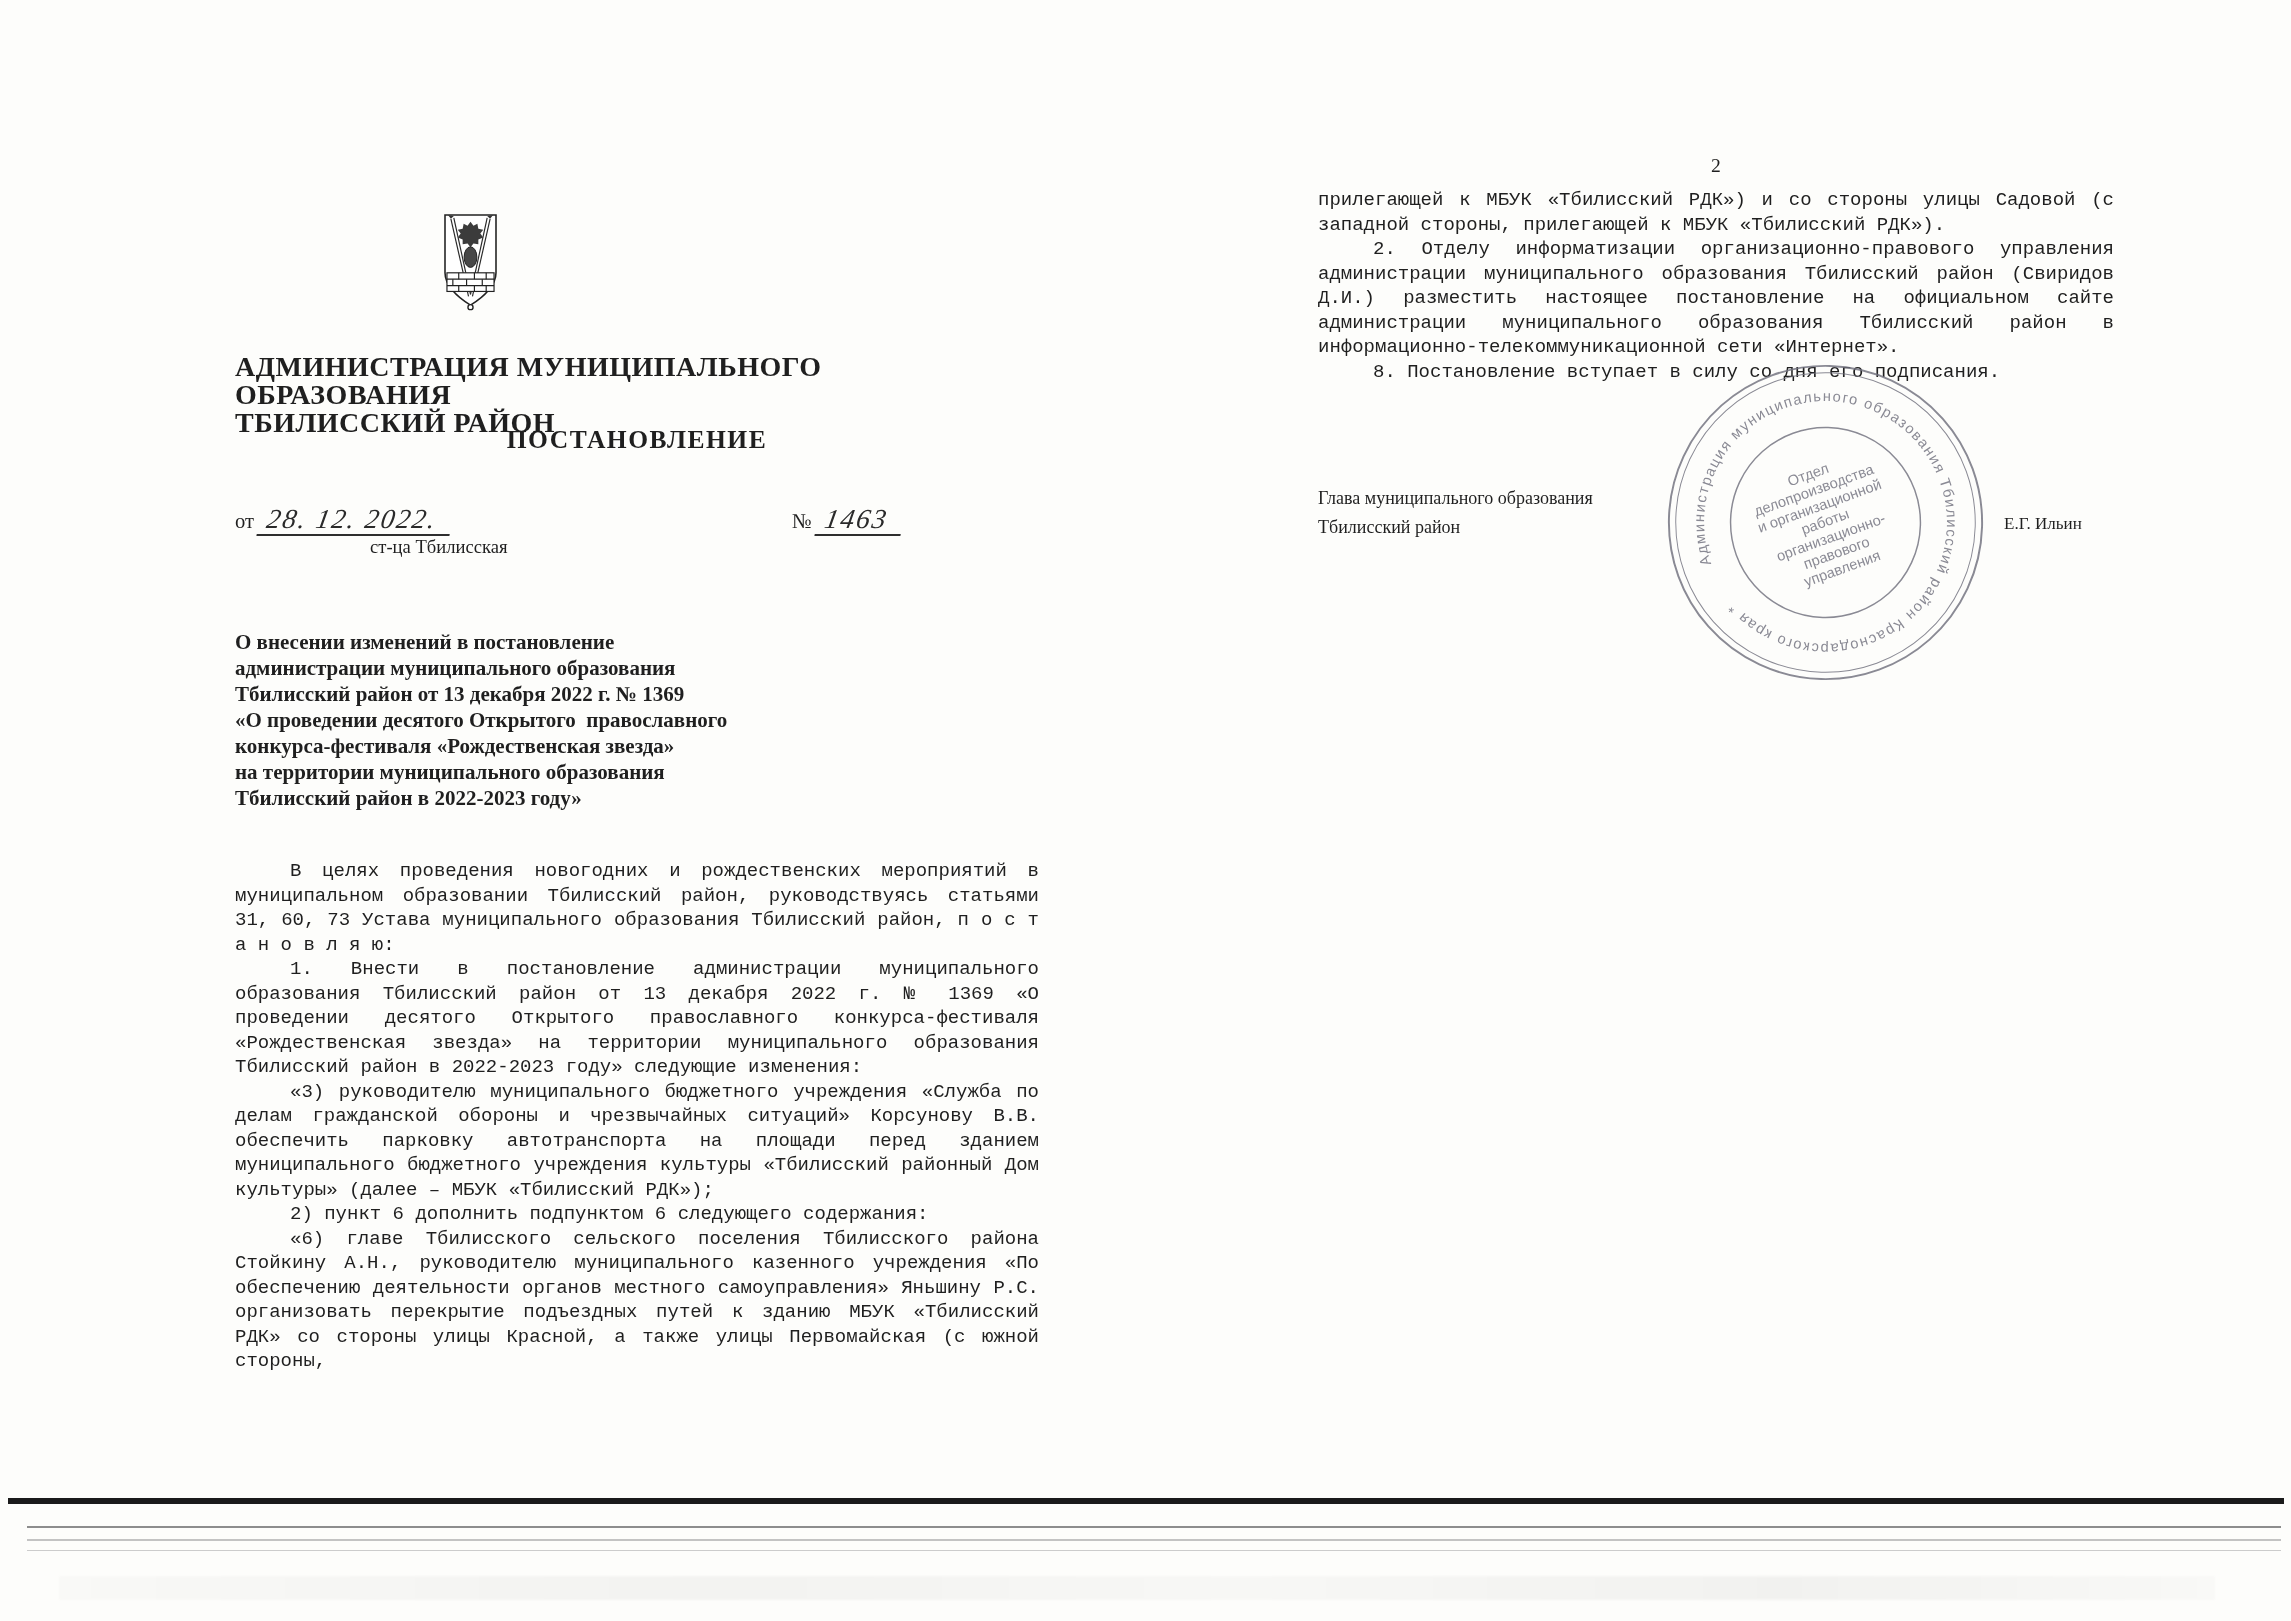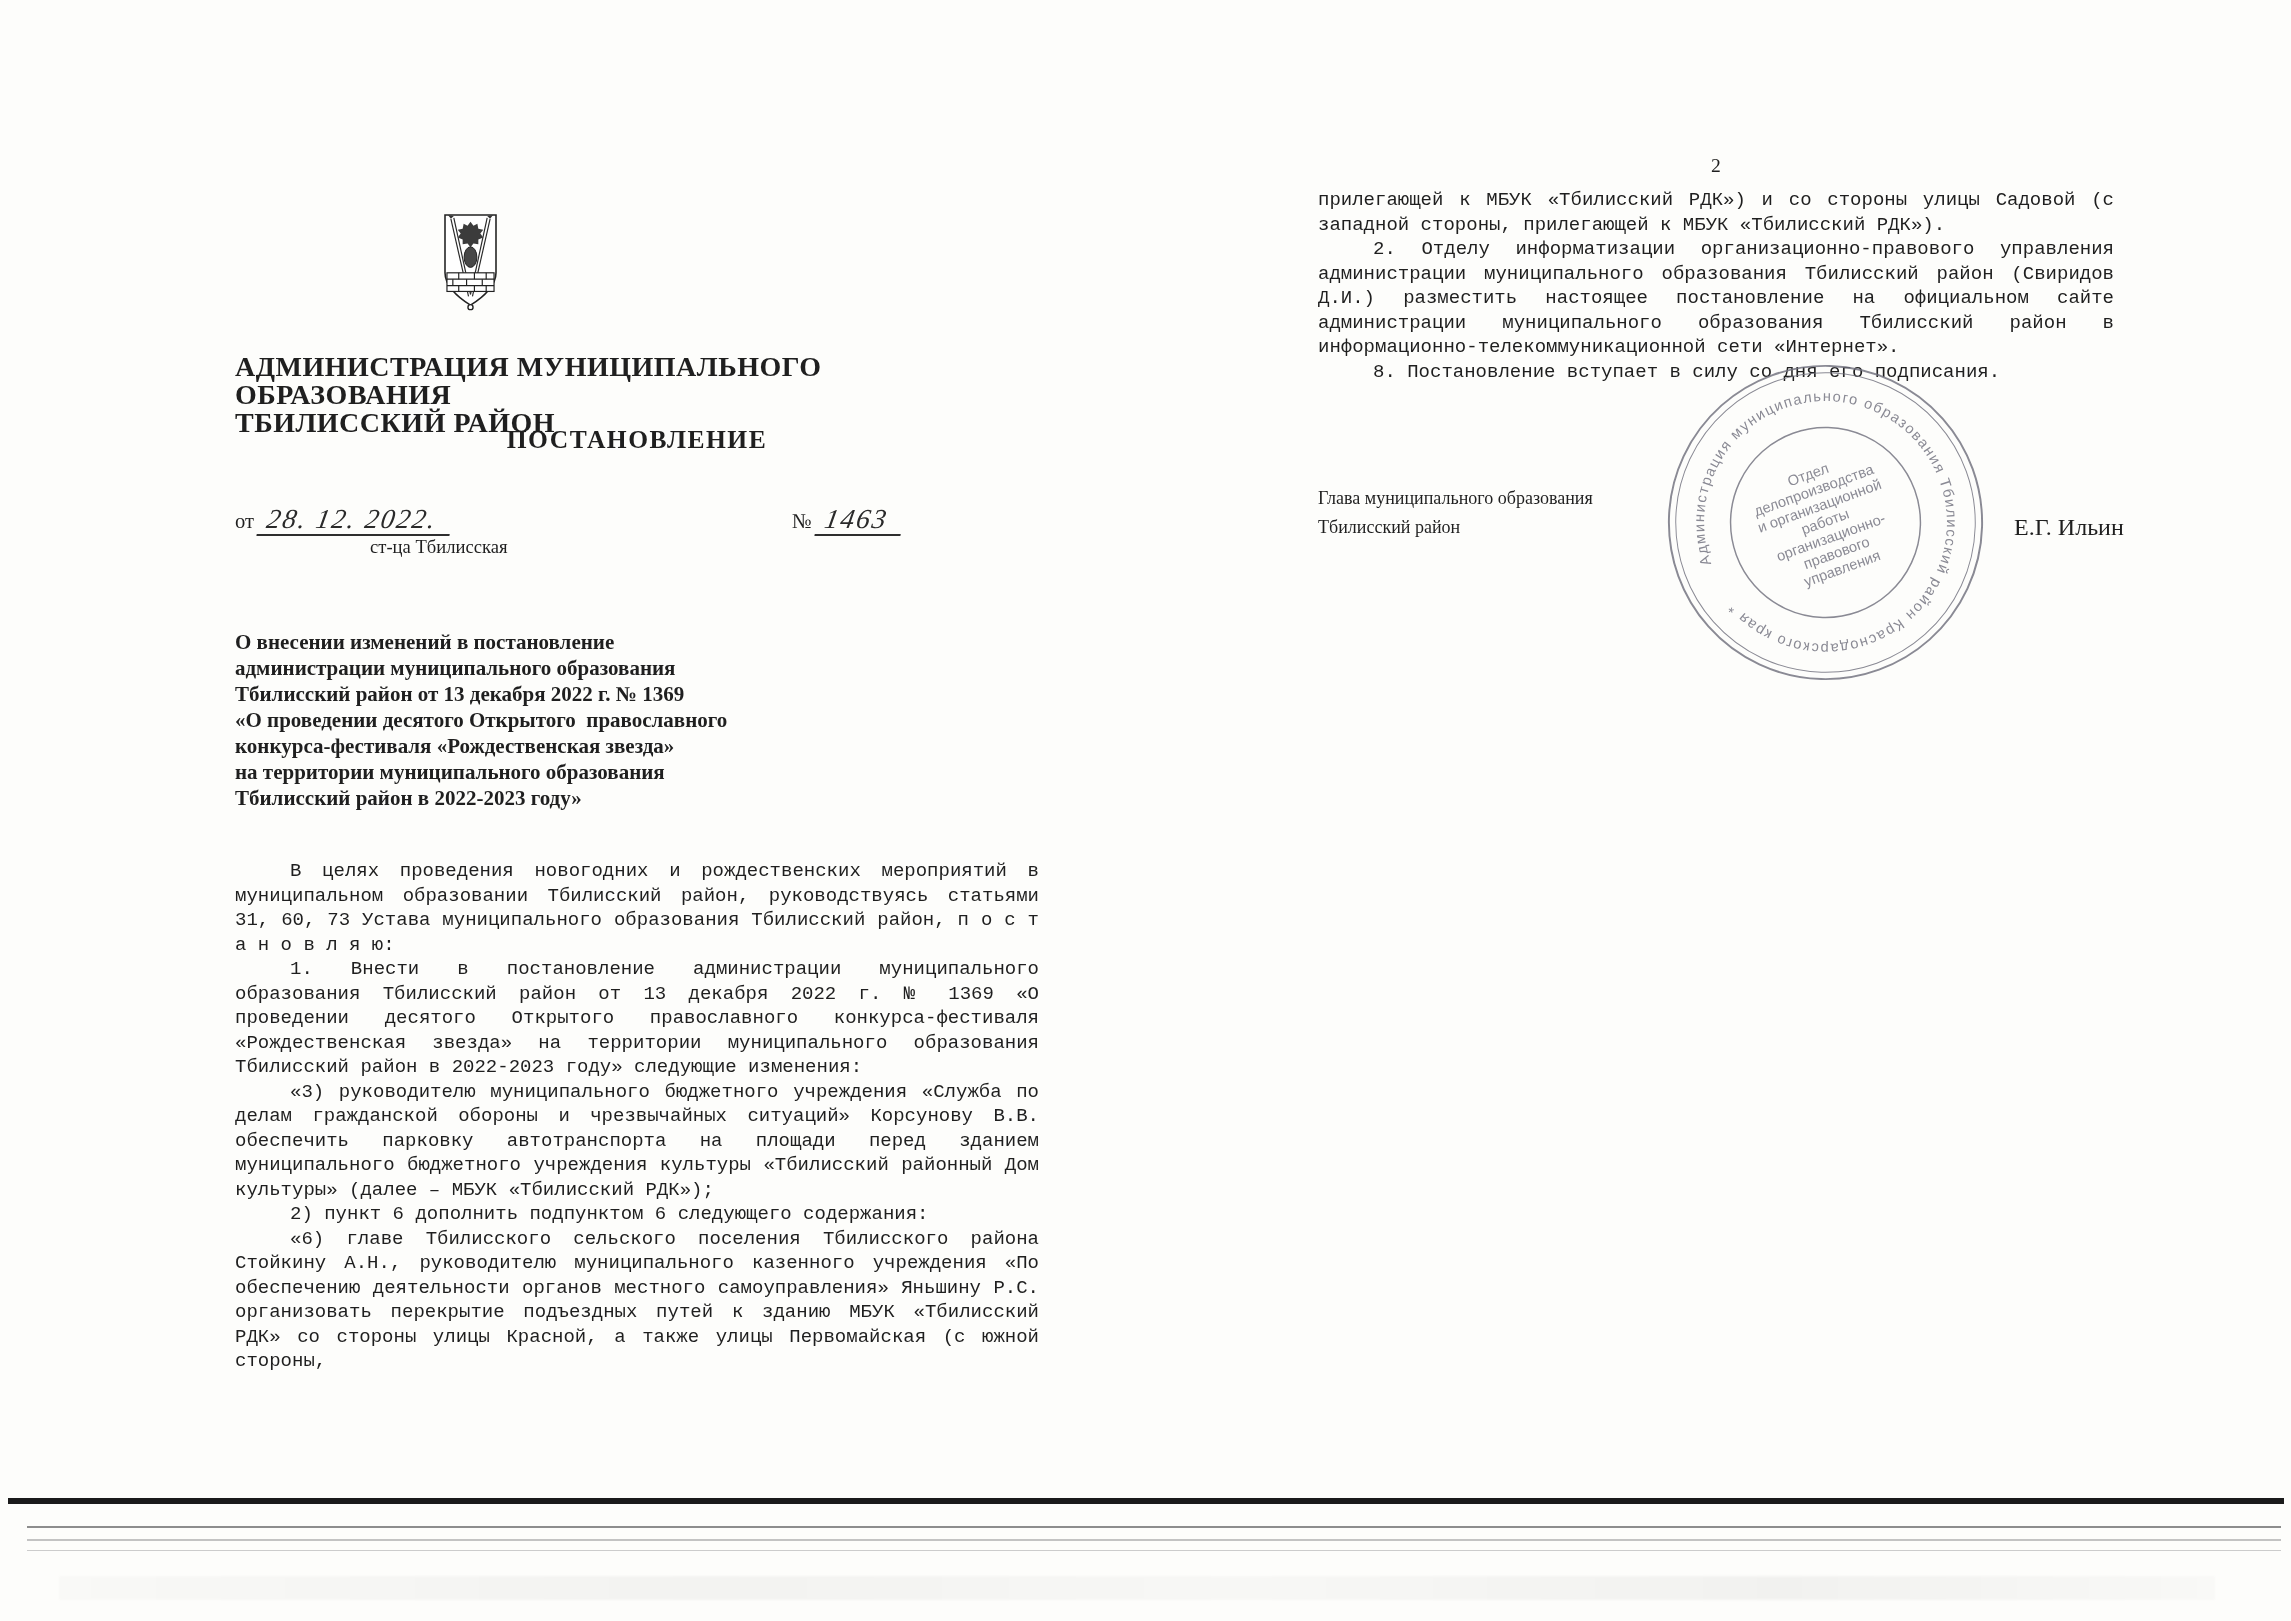--- a/index.html
+++ b/index.html
@@ -29,21 +29,21 @@
   .doc-title div{white-space:pre;}
   .body-col{width:804px; font-size:19px; line-height:24.5px; text-align:justify;font-family:Liberation Mono, monospace;}
   .body-col p{margin:0; text-indent:55px;}
   .body-col p.no-indent{text-indent:0;}
   .body-col p.force-justify{text-align-last:justify;}
   .p1-body{left:235px; top:859px;}
   
   .page-number{left:1318px; top:155px; width:796px; text-align:center; font-size:19.6px;}
   .p2-body{left:1318px; top:188px; width:796px;}
   .sig-block{left:1318px; top:484px; font-size:18px; line-height:29px;}
-  .sig-name{left:2004px; top:514px; font-size:24px;margin-left:10px;}
+  .sig-name{left:2004px; top:514px; font-size:17px;}
   .stamp{left:1664px; top:361px; width:323px; height:323px;
     transform:rotate(-20deg); opacity:.82;}
   .stamp text{font-family:"Liberation Sans", sans-serif; fill:var(--stamp);}
   
   .speckles{left:137px; top:1449px; width:2019px; height:47px; opacity:.35;
     background-image:radial-gradient(#8f8f8f 0.7px, transparent 0.8px);
     background-size:6.9px 3.9px;}
   .scan-line{left:7.8px; width:2276px; background:#1b1b1b;}
   .line-heavy{top:1498px; height:5.9px;}
   .line-2{top:1526px; height:2px; background:#8d8d8d; left:27.4px; width:2254px;}

